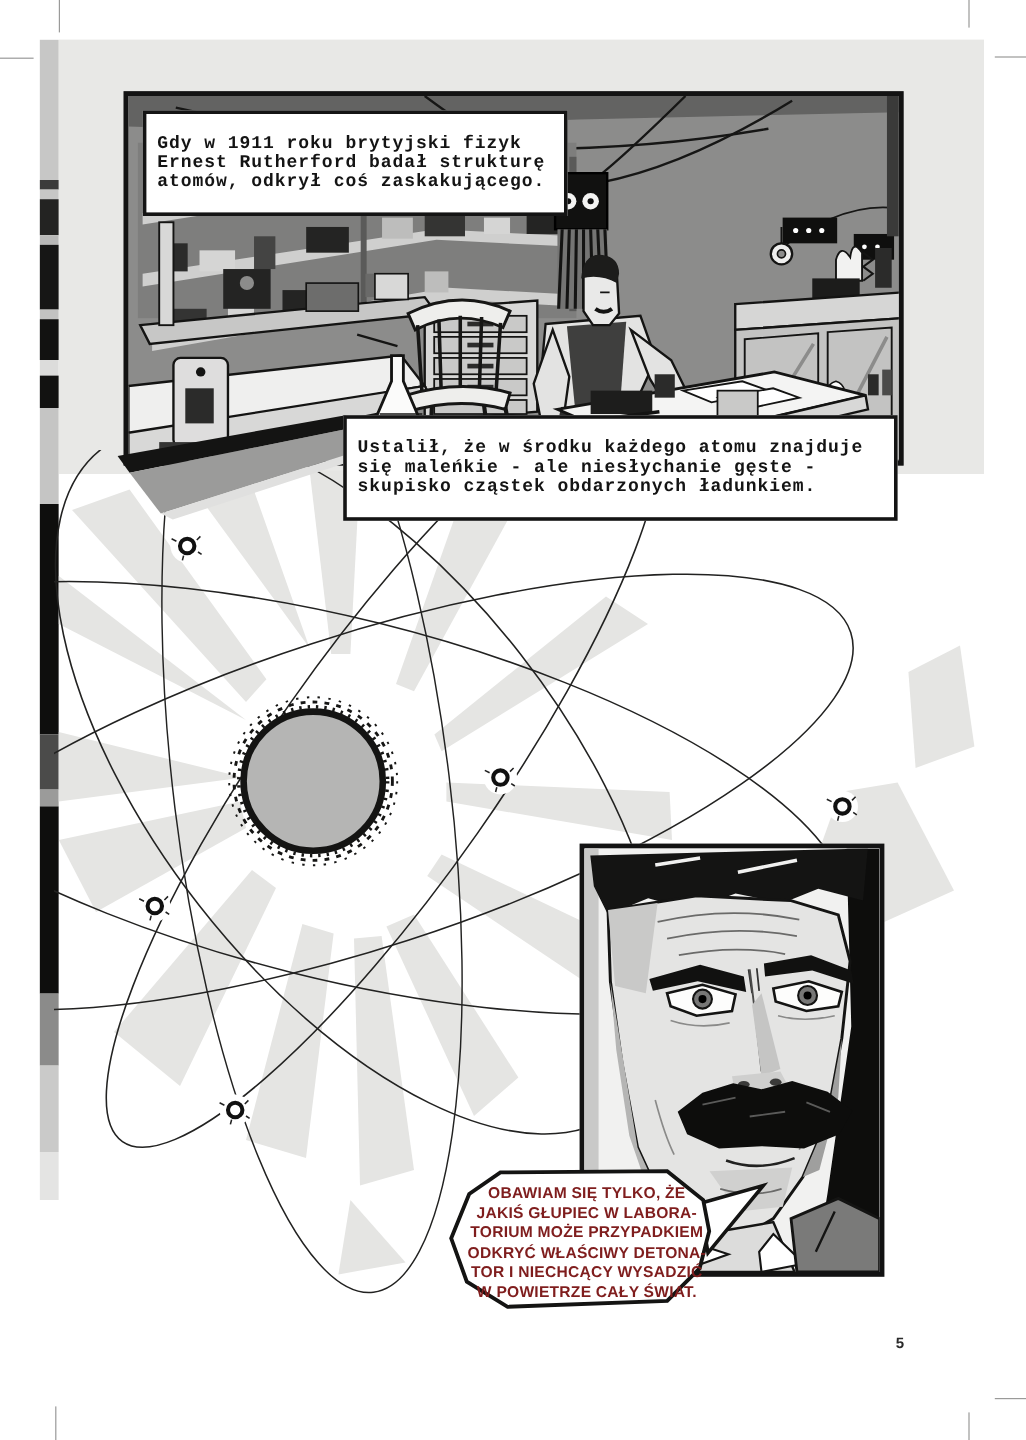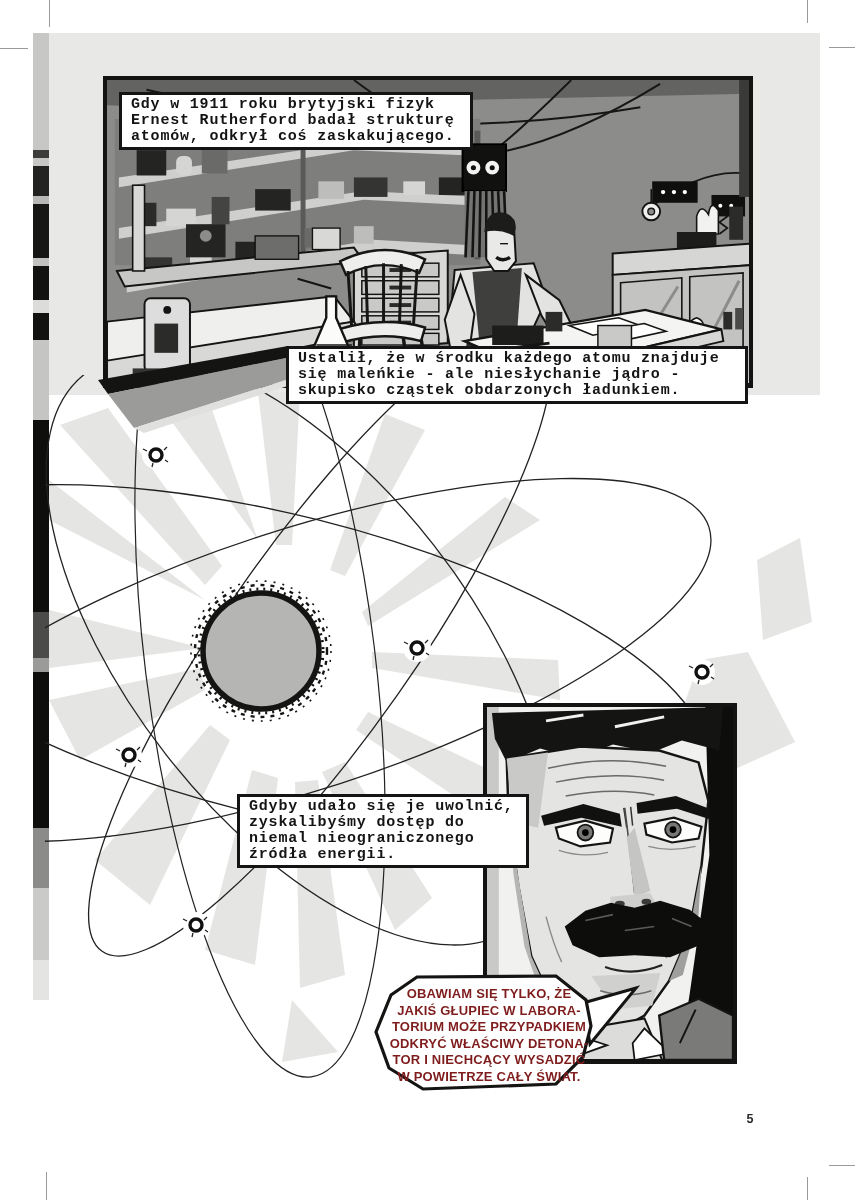--- a/index.html
+++ b/index.html
@@ -1,21 +1,21 @@
 <!DOCTYPE html>
 <html><head>
 <meta charset="utf-8">
 <style>
   html,body{margin:0;padding:0;background:#ffffff;}
   #page{position:relative;width:855px;height:1200px;background:#ffffff;overflow:hidden;
         font-family:"Liberation Sans",sans-serif;}
   .abs{position:absolute;}
   
   .cap{position:absolute;z-index:30;background:#ffffff;border:3px solid #141414;
-       padding:2px 9px;font-family:"Liberation Mono","DejaVu Sans Mono",monospace;
+       padding:17px 9px;font-family:"Liberation Mono","DejaVu Sans Mono",monospace;
        font-weight:bold;font-size:15px;line-height:16px;letter-spacing:0.8px;
        color:#141414;white-space:pre-line;}
   
   .panel{position:absolute;border:4px solid #131313;box-sizing:border-box;background:#8c8c8b;}
   .crop{position:absolute;background:#9a9a99;z-index:50;}
   #bubble-text{position:absolute;z-index:41;width:214px;left:382px;top:986px;
        text-align:center;font-weight:bold;font-size:13px;line-height:16.5px;
        letter-spacing:0.2px;color:#7f1d1d;white-space:pre-line;}
   #page-number{position:absolute;left:740px;top:1112px;width:20px;text-align:center;
        font-size:12.5px;font-weight:bold;color:#2a2a2a;z-index:50;}
@@ -269,26 +269,22 @@
   <svg class="abs" style="left:92px;top:336px;z-index:22;" width="220" height="100" viewBox="0 0 220 100">
     <polygon points="6,44 196,10 204,20 16,58" fill="#141413"></polygon>
     <polygon points="16,58 204,20 212,38 42,92" fill="#9b9b9a"></polygon>
     <polygon points="42,92 212,38 214,44 52,97" fill="#e0e0df"></polygon>
   </svg>
 
   <div class="cap" style="left:119px;top:92px;width:330px;">Gdy w 1911 roku brytyjski fizyk
 Ernest Rutherford badał strukturę
 atomów, odkrył coś zaskakującego.</div>
   <div class="cap" style="left:286px;top:346px;width:438px;">Ustalił, że w środku każdego atomu znajduje
-się maleńkie - ale niesłychanie jądro -
+się maleńkie - ale niesłychanie gęste -
 skupisko cząstek obdarzonych ładunkiem.</div>
-  <div class="cap" style="left:237px;top:794px;width:268px;">Gdyby udało się je uwolnić,
-zyskalibyśmy dostęp do
-niemal nieograniczonego
-źródła energii.</div>
 
   <div class="panel" style="left:483px;top:703px;width:254px;height:361px;z-index:25;background:#f1f1f0;">
     <svg width="246" height="353" viewBox="0 0 250 357" preserveAspectRatio="none">
       <rect width="250" height="357" fill="#f1f1f0"></rect>
       <rect x="0" y="0" width="12" height="357" fill="#c9c9c8"></rect>
       <polygon points="222,0 250,0 250,357 195,357 206,290 226,150" fill="#0d0d0c"></polygon>
       <g>
         <polygon points="5,6 240,0 236,44 198,34 168,46 128,38 90,52 54,42 20,56 8,32" fill="#141413"></polygon>
         <path d="M60,14 L98,8 M130,20 L180,10" stroke="#f1f1f0" stroke-width="3"></path>
       </g>

